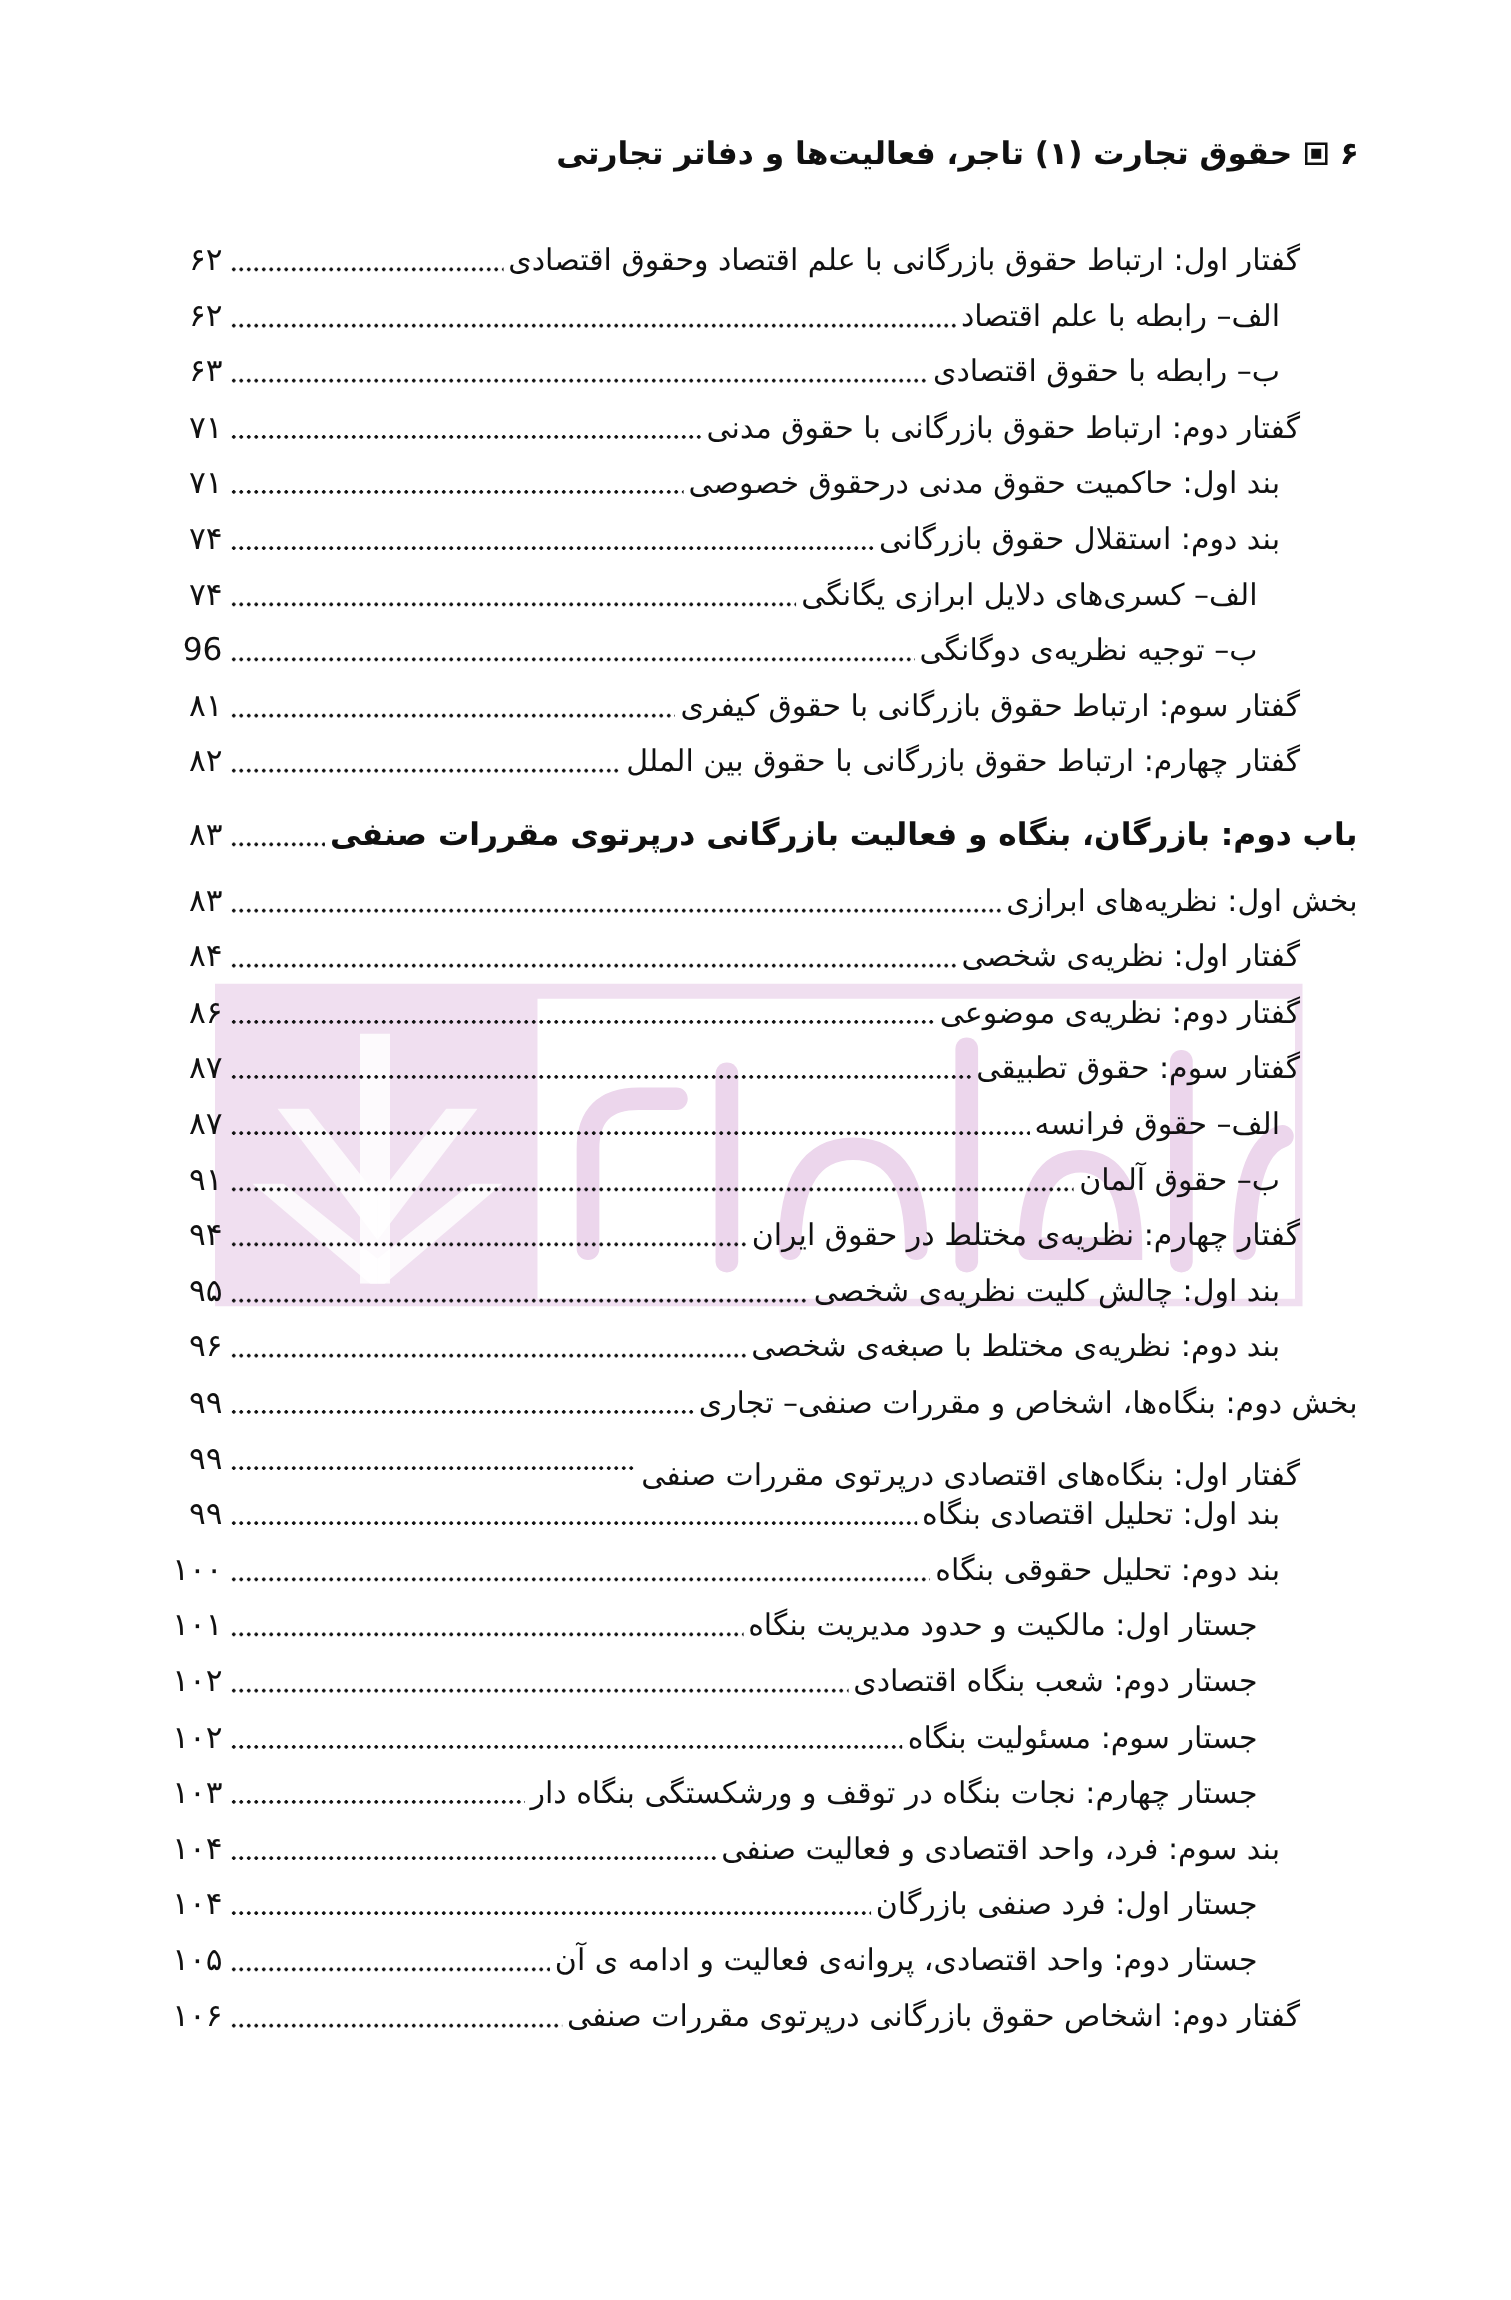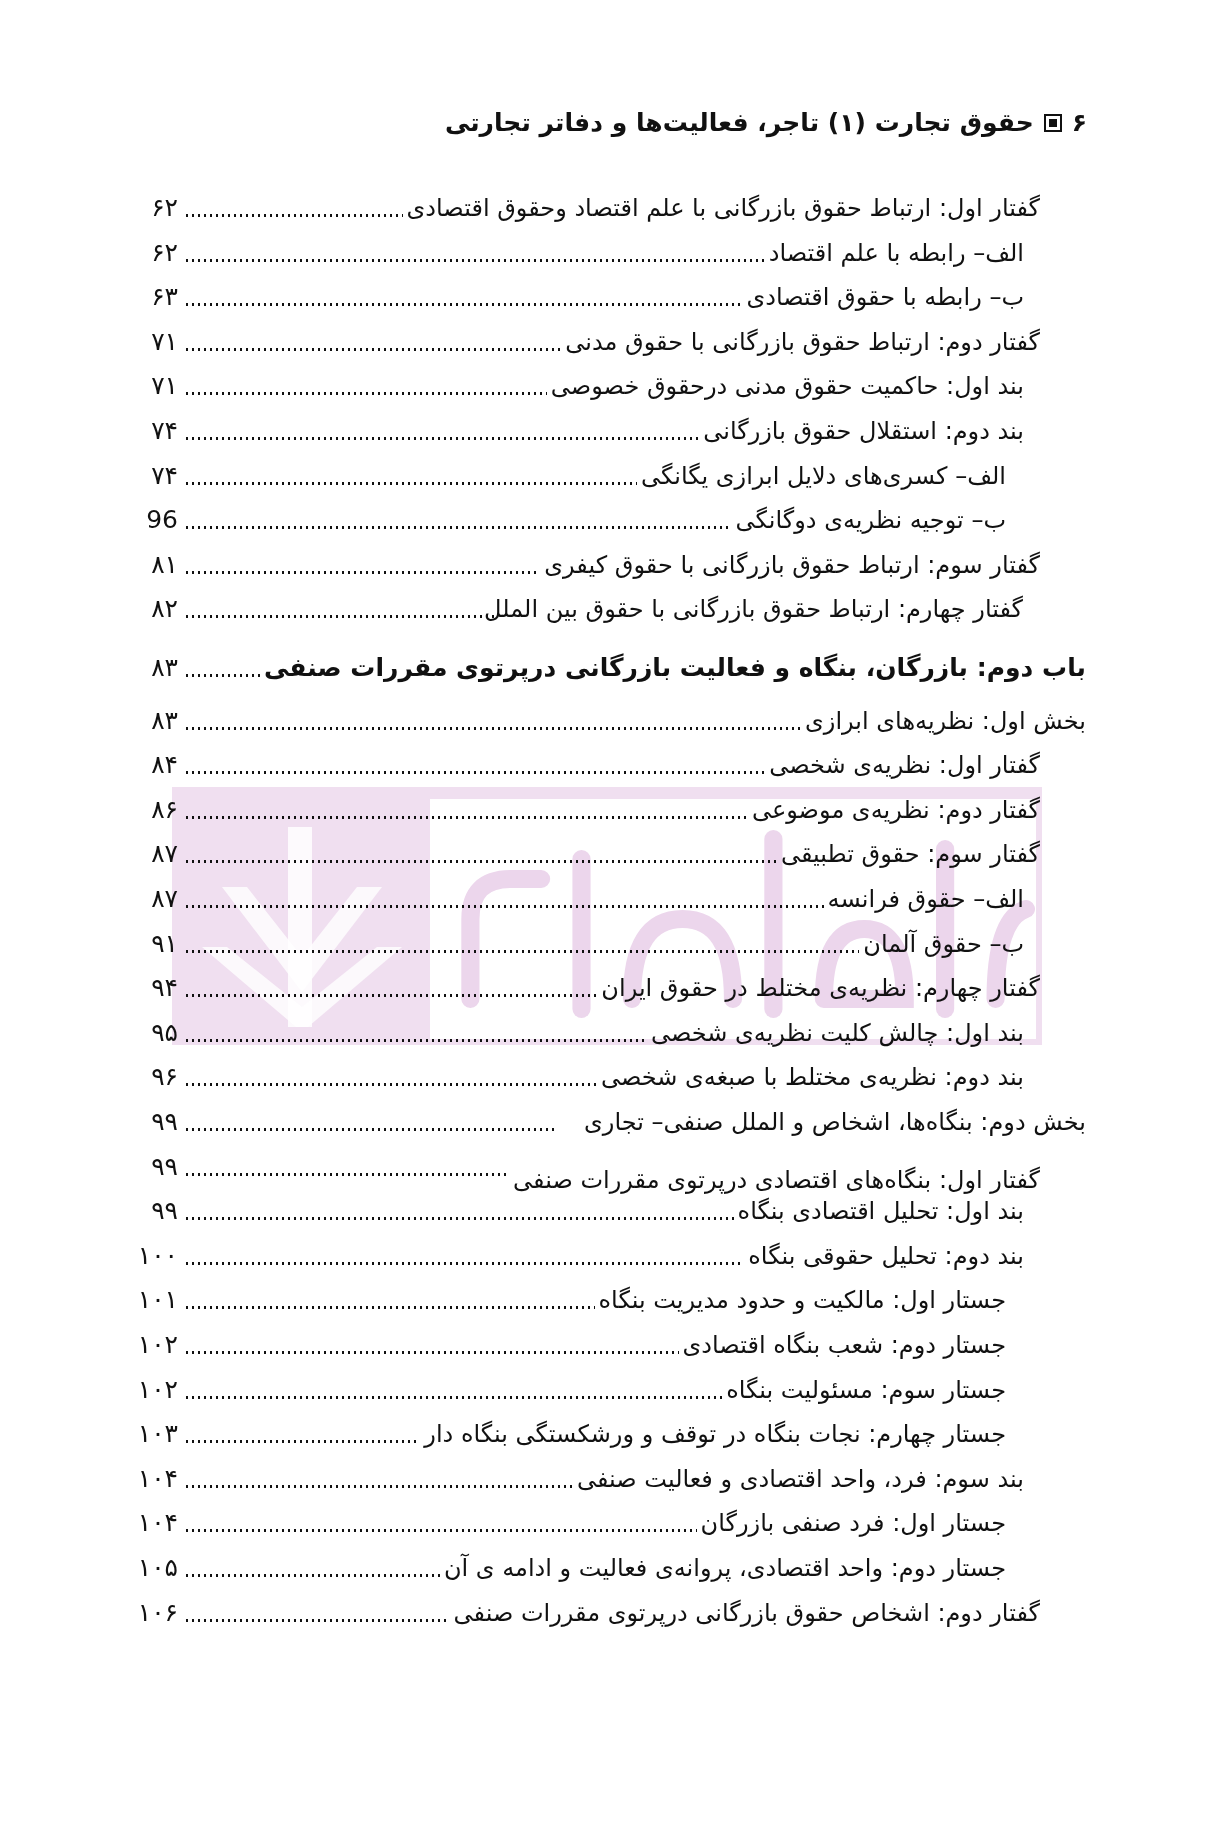--- a/index.html
+++ b/index.html
@@ -124,21 +124,21 @@
       <span class="title" style="right: 203px;">ب– توجیه نظریه‌ی دوگانگی</span>
       <span class="page">96</span>
     </div>
     <div class="row" style="top: 544.8px;">
       <span class="dots" style="left: 184px; width: 356.328px;"></span>
       <span class="title" style="right: 169px;">گفتار سوم: ارتباط حقوق بازرگانی با حقوق کیفری</span>
       <span class="page">۸۱</span>
     </div>
     <div class="row" style="top: 589.4px;">
       <span class="dots" style="left: 184px; width: 313.078px;"></span>
-      <span class="title" style="right: 186px; margin-left: 44px;">گفتار چهارم: ارتباط حقوق بازرگانی با حقوق بین الملل</span>
+      <span class="title" style="right: 169px; margin-left: 44px;">گفتار چهارم: ارتباط حقوق بازرگانی با حقوق بین الملل</span>
       <span class="page">۸۲</span>
     </div>
     <div class="row bold" style="top: 648px;">
       <span class="dots" style="left: 184px; width: 75.9531px;"></span>
       <span class="title" style="right: 123px;">باب دوم: بازرگان، بنگاه و فعالیت بازرگانی درپرتوی مقررات صنفی</span>
       <span class="page">۸۳</span>
     </div>
     <div class="row" style="top: 700.6px;">
       <span class="dots" style="left: 184px; width: 617.016px;"></span>
       <span class="title" style="right: 123px;">بخش اول: نظریه‌های ابرازی</span>
@@ -179,21 +179,21 @@
       <span class="title" style="right: 185px;">بند اول: چالش کلیت نظریه‌ی شخصی</span>
       <span class="page">۹۵</span>
     </div>
     <div class="row" style="top: 1057.4px;">
       <span class="dots" style="left: 184px; width: 412.953px;"></span>
       <span class="title" style="right: 185px;">بند دوم: نظریه‌ی مختلط با صبغه‌ی شخصی</span>
       <span class="page">۹۶</span>
     </div>
     <div class="row" style="top: 1102px;">
       <span class="dots" style="left: 184px; width: 370.922px;"></span>
-      <span class="title" style="right: 123px;">بخش دوم: بنگاه‌ها، اشخاص و الملل صنفی– تجاری</span>
+      <span class="title" style="right: 123px;">بخش دوم: بنگاه‌ها، اشخاص و مقررات صنفی– تجاری</span>
       <span class="page">۹۹</span>
     </div>
     <div class="row" style="top: 1146.6px;">
       <span class="dots" style="left: 184px; width: 325.016px;"></span>
       <span class="title" style="right: 169px; margin-top: 13px;">گفتار اول: بنگاه‌های اقتصادی درپرتوی مقررات صنفی</span>
       <span class="page">۹۹</span>
     </div>
     <div class="row" style="top: 1191.2px;">
       <span class="dots" style="left: 184px; width: 549.594px;"></span>
       <span class="title" style="right: 185px;">بند اول: تحلیل اقتصادی بنگاه</span>

